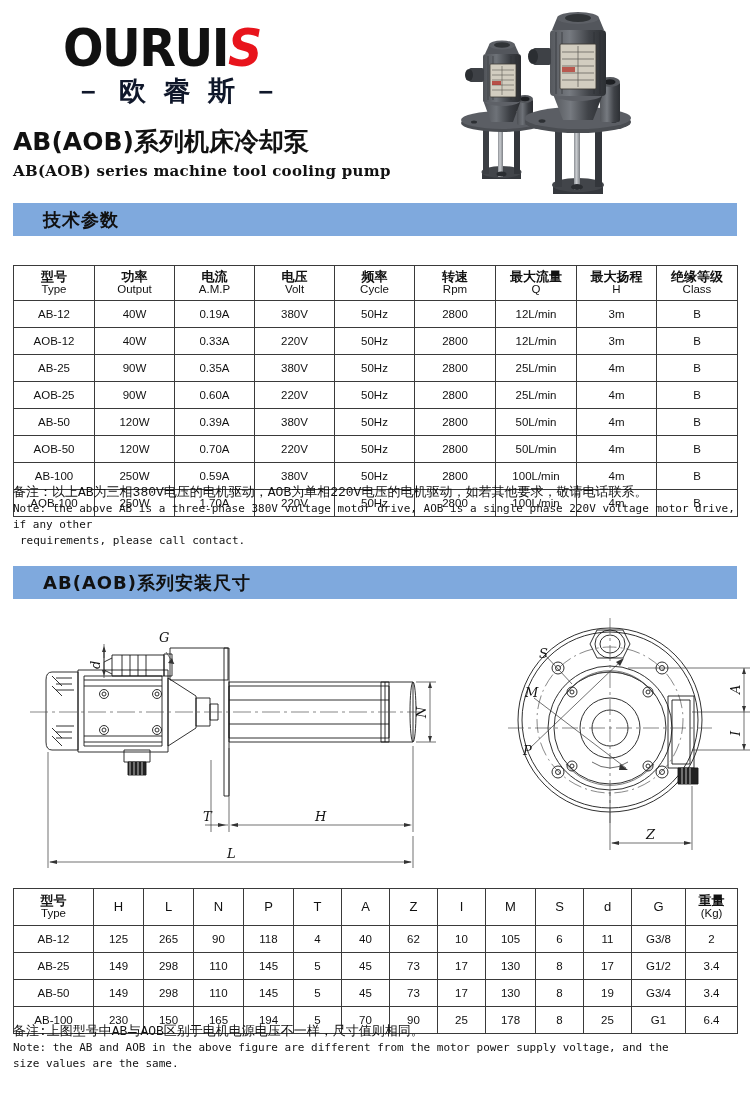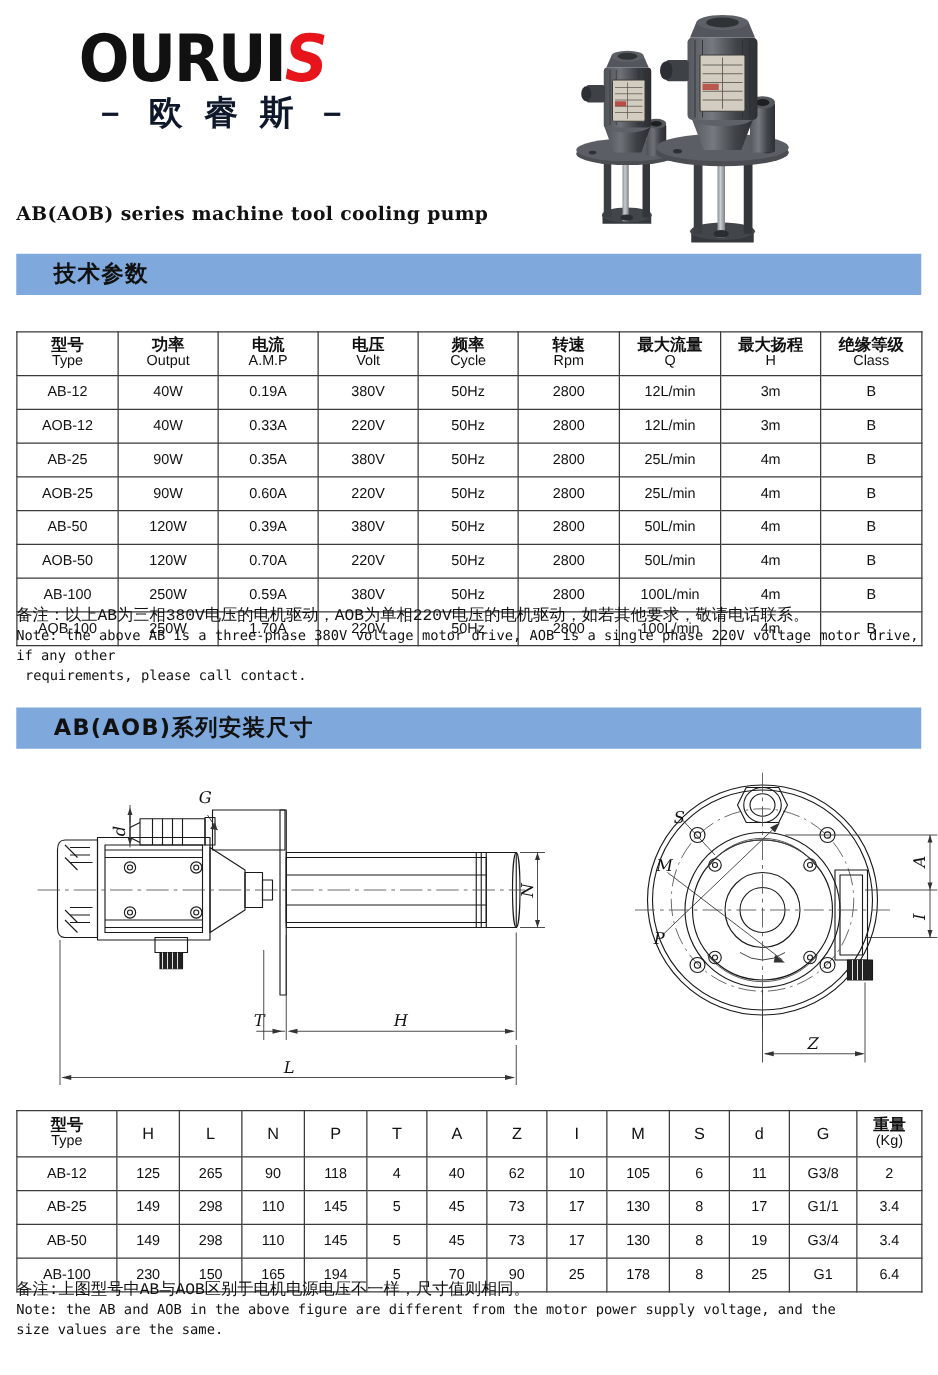--- a/index.html
+++ b/index.html
@@ -95,20 +95,21 @@
 </head>
 <body>
 
 <div id="header">
 
   <div id="logo-block">
     <div id="logo-word"><span>OURUI</span><span class="red" style="color: rgb(232, 20, 28);">S</span></div>
     <div id="logo-cn">－ 欧 睿 斯 －</div>
   </div>
 
+  <div id="title-cn">AB(AOB)系列机床冷却泵</div>
   <div id="title-en">AB(AOB) series machine tool cooling pump</div>
 
   <svg id="product-photo" viewBox="0 0 300 200">
     <defs>
       <linearGradient id="bodyG" x1="0" y1="0" x2="1" y2="0">
         <stop offset="0" stop-color="#4e5156"></stop>
           <stop offset="0.35" stop-color="#6e7278"></stop>
         <stop offset="0.7" stop-color="#3c3f44"></stop>
           <stop offset="1" stop-color="#2a2c30"></stop>
       </linearGradient>
@@ -618,21 +619,21 @@
         <td>298</td>
         <td>110</td>
         <td>145</td>
         <td>5</td>
         <td>45</td>
         <td>73</td>
         <td>17</td>
         <td>130</td>
         <td>8</td>
         <td>17</td>
-        <td>G1/1</td>
+        <td>G1/2</td>
         <td>3.4</td>
       </tr>
       <tr>
         <td>AB-50</td>
         <td>149</td>
         <td>298</td>
         <td>110</td>
         <td>145</td>
         <td>5</td>
         <td>45</td>

